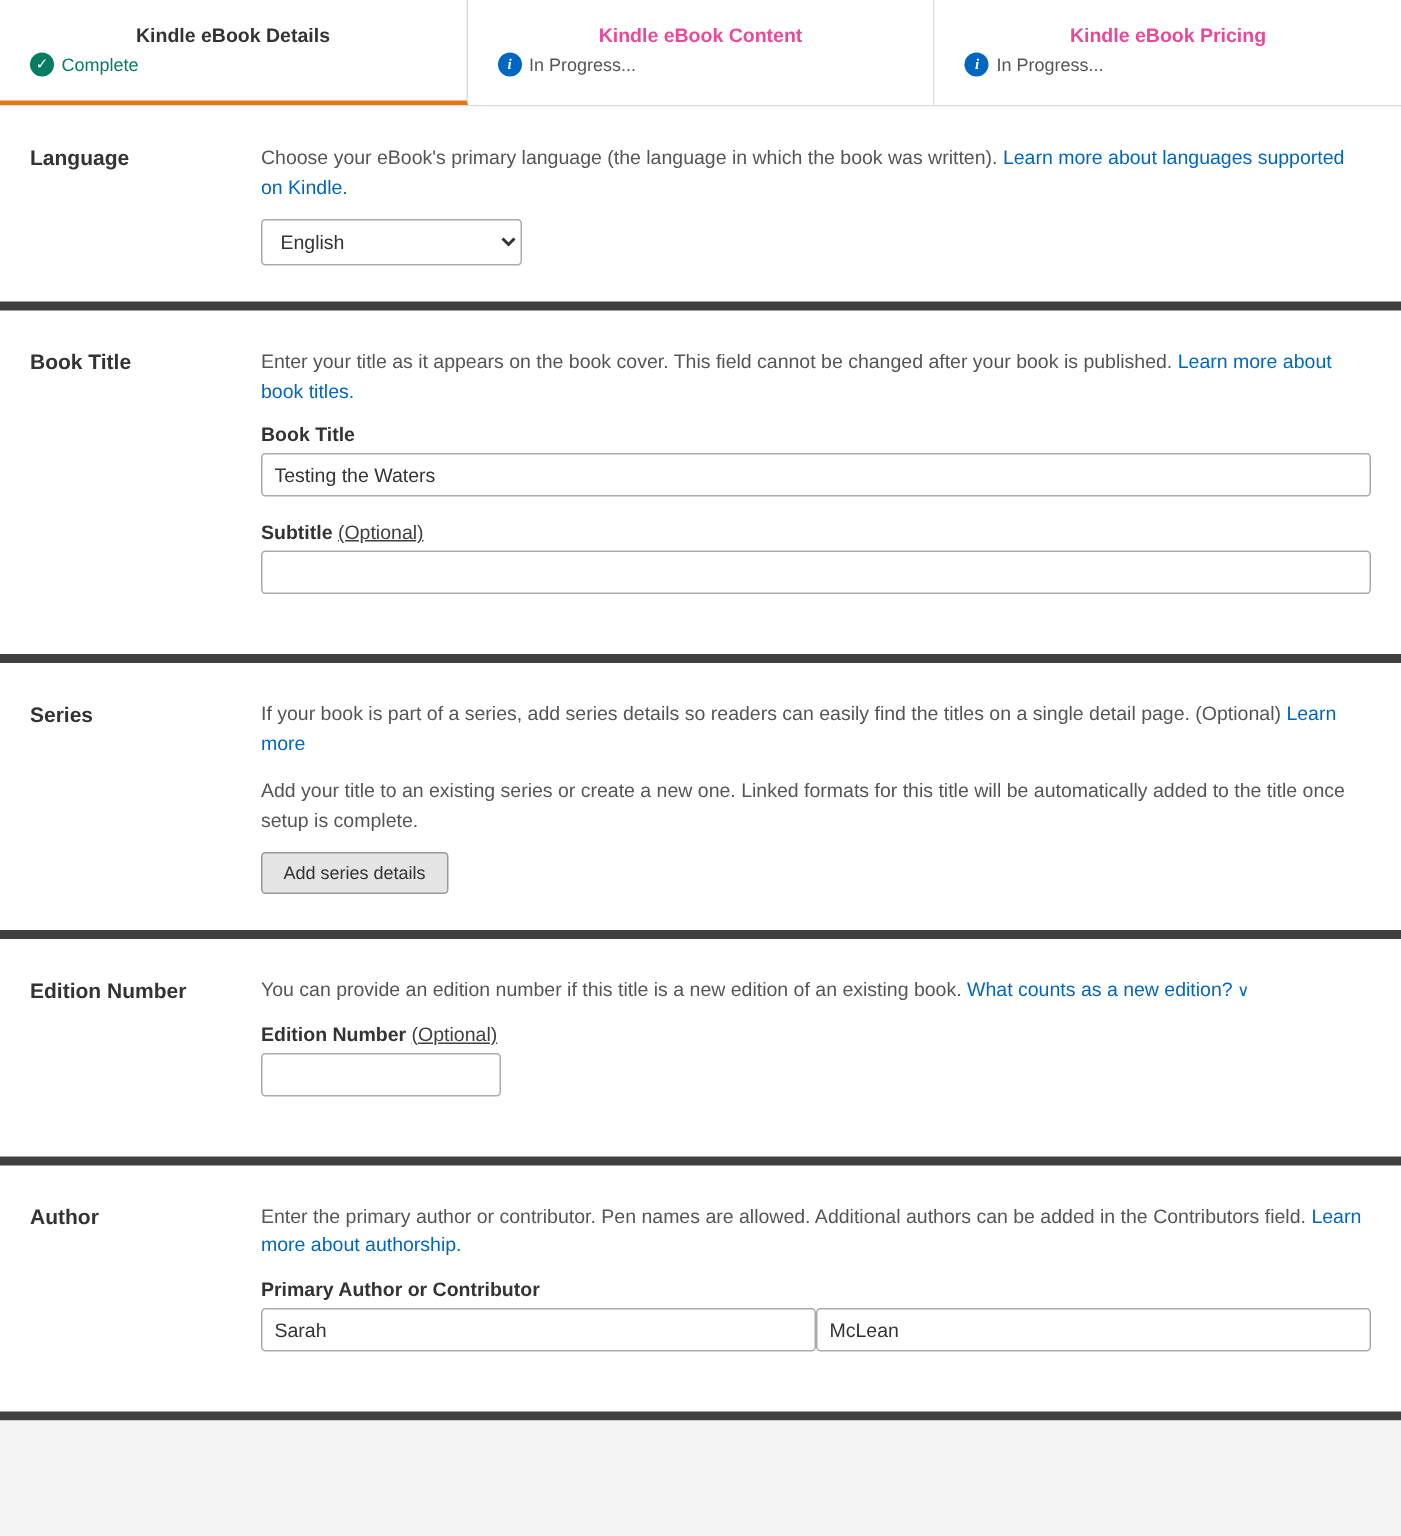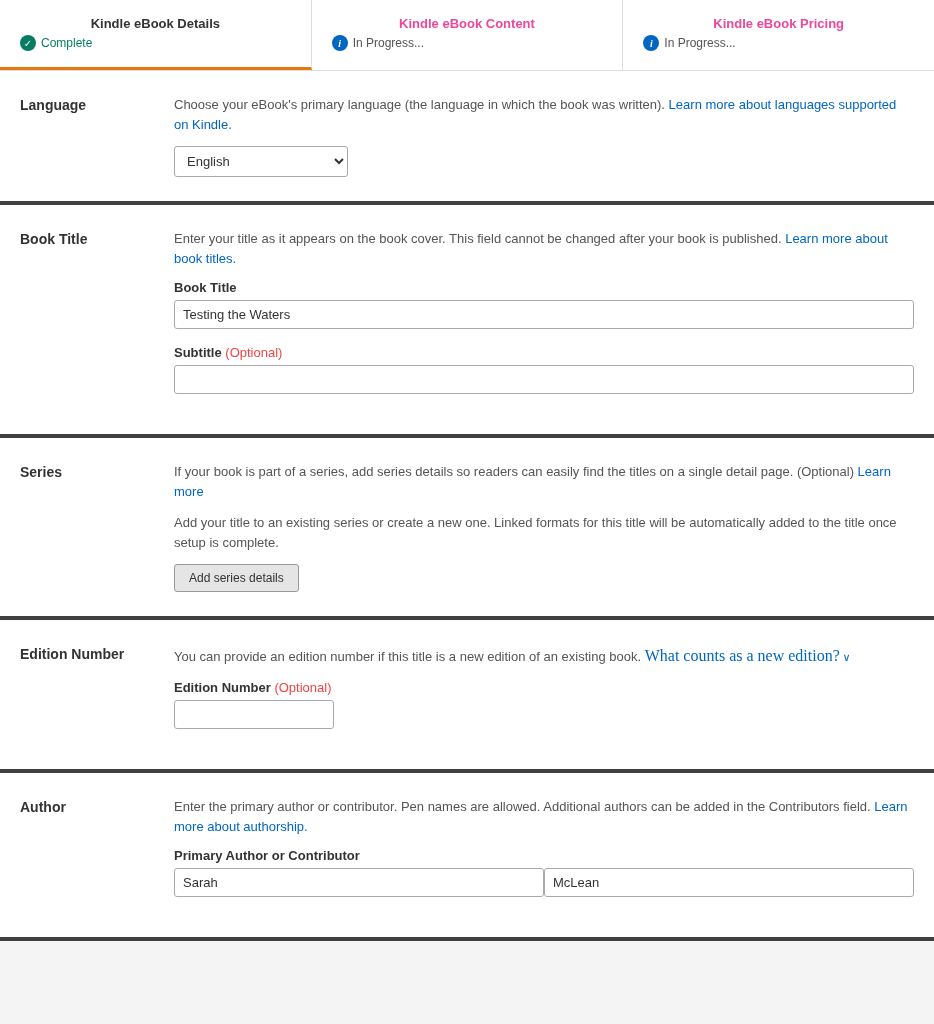--- a/index.html
+++ b/index.html
@@ -72,21 +72,21 @@
     
     .content {
       background: #fff;
       margin: 0;
     }
 
     
     .section {
       display: flex;
       padding: 24px 20px;
-      border-bottom: 4px solid #404040;
+      border-bottom: 6px solid #404040;
       gap: 24px;
     }
     .section-label {
       width: 130px;
       min-width: 130px;
       font-size: 14px;
       font-weight: bold;
       color: #333;
       padding-top: 2px;
     }
@@ -107,21 +107,22 @@
 
     
     .field-label {
       font-weight: bold;
       font-size: 13px;
       margin-bottom: 5px;
       color: #333;
     }
     .field-label .optional {
       font-weight: normal;
-      color: #ef4444;
+      color: #404040;
+      text-decoration: underline;
     }
     select, input[type="text"] {
       border: 1px solid #aaa;
       border-radius: 3px;
       padding: 6px 8px;
       font-size: 13px;
       color: #333;
       background: #fff;
       outline: none;
     }
@@ -156,22 +157,21 @@
       gap: 0;
     }
     .author-fields input {
       flex: 1;
     }
 
     
     .edition-link {
       color: #0066c0;
       text-decoration: none;
-      font-size: 16px;
-      font-family: Liberation Serif, serif;
+      font-size: 13px;
     }
     .edition-link::after {
       content: ' ∨';
       font-size: 11px;
     }
   </style>
 </head>
 <body>
 
 <div class="tabs">

